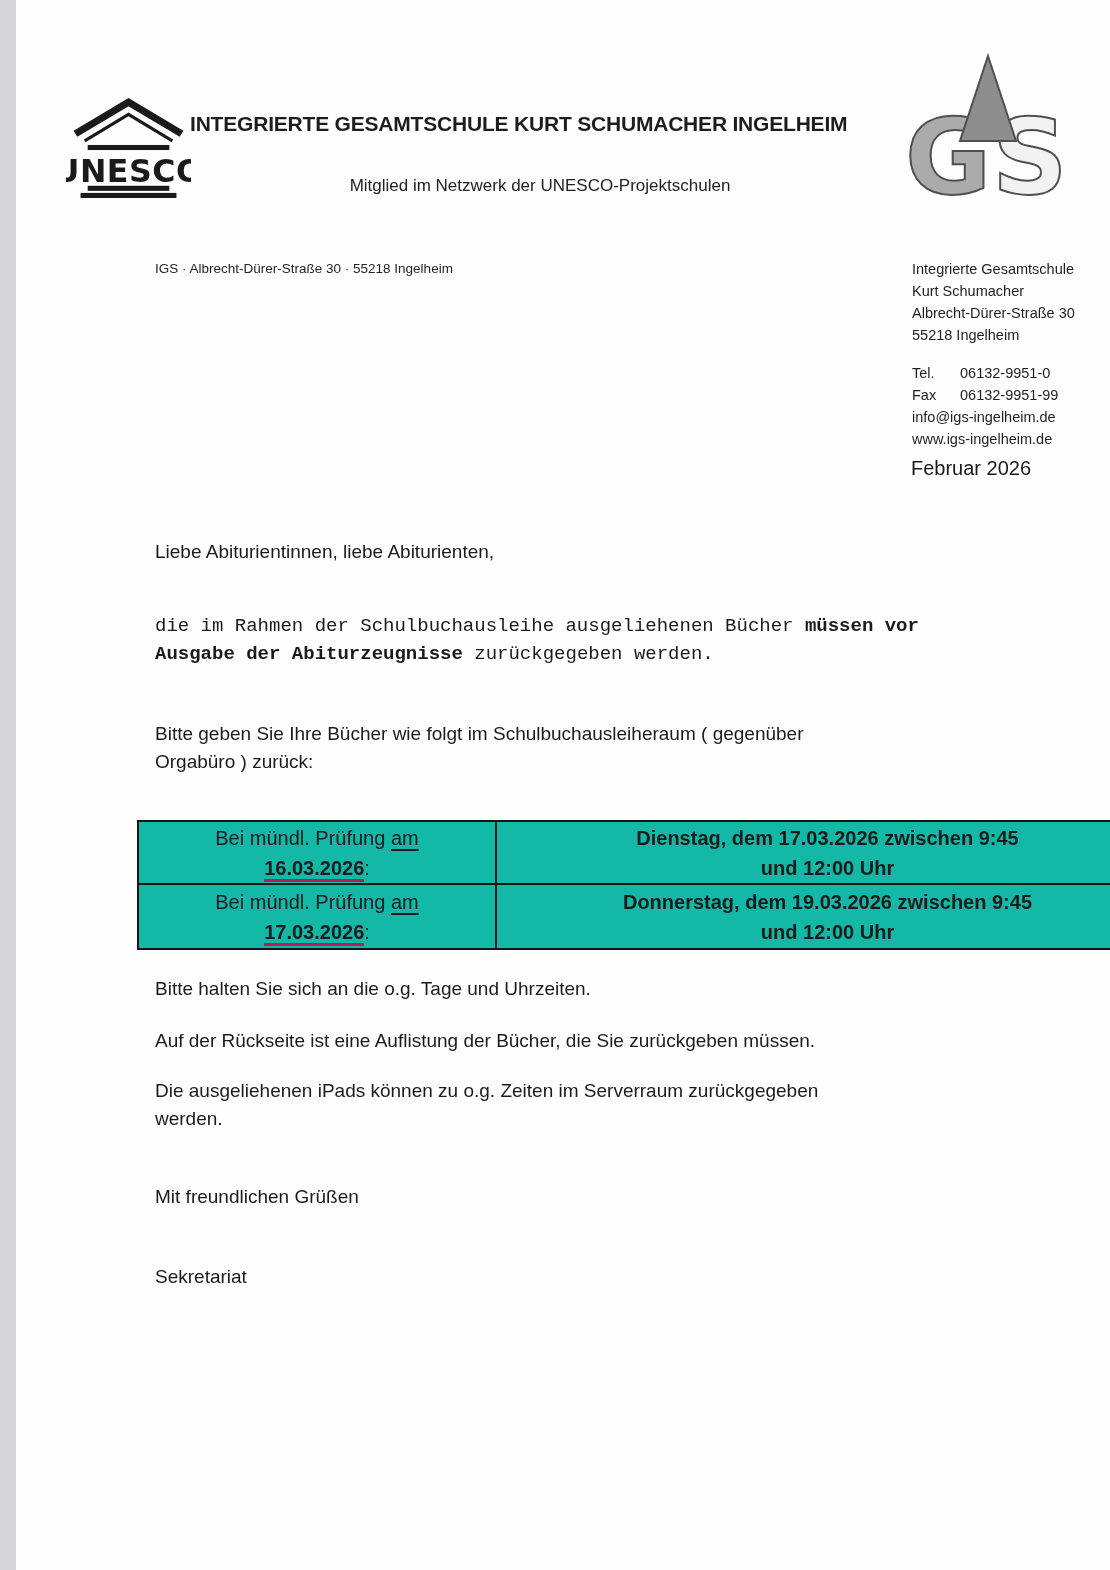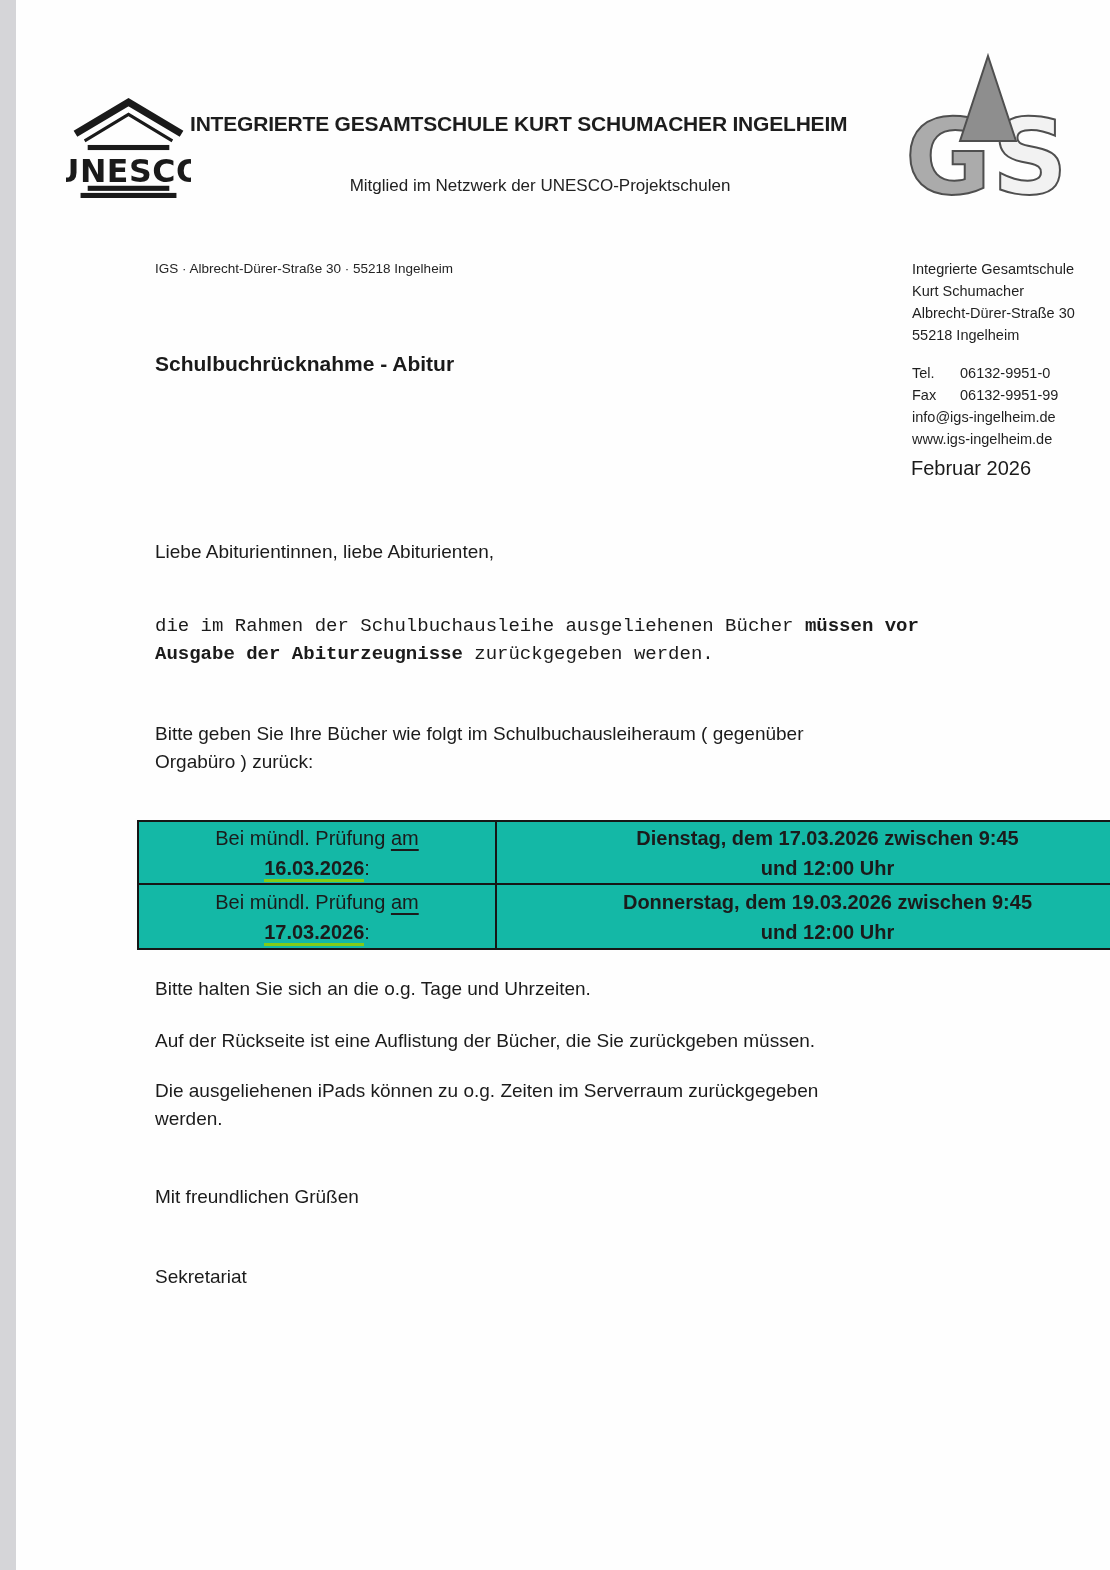--- a/index.html
+++ b/index.html
@@ -93,21 +93,21 @@
   .cell-left{border-right:2px solid #161616;}
   .row-top{border-bottom:2px solid #161616;}
   .cell-right{font-weight:bold;}
   .u-thin{
     text-decoration:underline;
     text-decoration-thickness:2px;
     text-underline-offset:4px;
   }
   .date-u{
     font-weight:bold;
-    border-bottom:3px solid #84cc16;
+    border-bottom:3px solid #be185d;
     padding-bottom:0px;
     margin-top:8px;
   }
 </style>
 </head>
 <body>
 
 <div class="page">
 
   <div class="scan-strip"></div>
@@ -136,21 +136,20 @@
 
   <div class="sender-line">IGS · Albrecht-Dürer-Straße 30 · 55218 Ingelheim</div>
 
   <div class="address-block">
     <div>Integrierte Gesamtschule</div>
     <div>Kurt Schumacher</div>
     <div>Albrecht-Dürer-Straße 30</div>
     <div>55218 Ingelheim</div>
   </div>
 
-  <div class="subject-title">Schulbuchrücknahme - Abitur</div>
 
   <div class="contact-block">
     <div>
       <span class="contact-label">Tel.</span>
       <span>06132-9951-0</span>
     </div>
     <div>
       <span class="contact-label">Fax</span>
       <span>06132-9951-99</span>
     </div>

